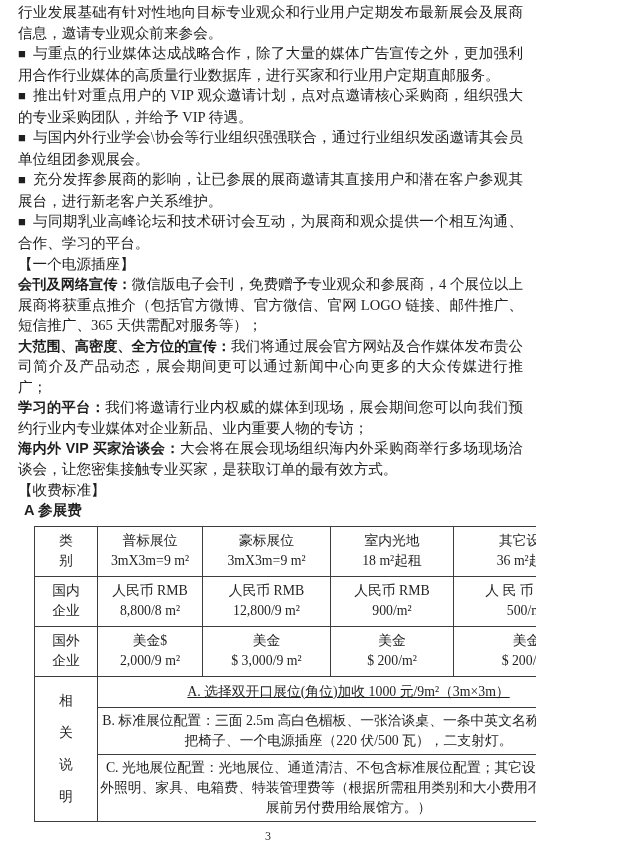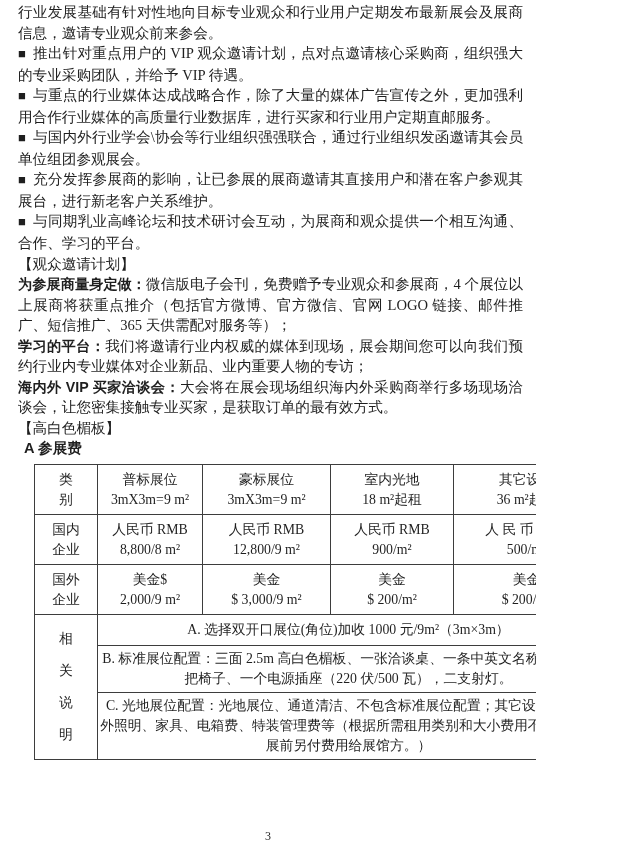--- a/index.html
+++ b/index.html
@@ -61,21 +61,21 @@
     padding: 3px 2px;
     color: #1f1f1f;
     overflow: hidden;
   }
   table.fee tr.price-row td { height: 43px; }
   td.note {
     text-align: left;
     line-height: 18.8px;
     padding: 2px 7px;
   }
-  td.note-a { height: 24px; }
+  td.note-a { height: 24px; text-decoration: underline; }
   td.vlabel-cell { padding: 0; }
   .vlabel-char {
     height: 32px;
     line-height: 32px;
     text-align: center;
   }
   .page-number {
     position: absolute;
     left: 0;
     right: 0;
@@ -86,33 +86,34 @@
   }
 </style>
 </head>
 <body>
 
 <div class="page">
   <div class="content">
 
     <p class="line">行业发展基础有针对性地向目标专业观众和行业用户定期发布最新展会及展商信息，邀请专业观众前来参会。</p>
 
+    <p class="line"><span class="bullet-glyph">■</span><span>与重点的行业媒体达成战略合作，除了大量的媒体广告宣传之外，更加强利用合作行业媒体的高质量行业数据库，进行买家和行业用户定期直邮服务。</span></p>
     <p class="line"><span class="bullet-glyph">■</span><span>推出针对重点用户的 VIP 观众邀请计划，点对点邀请核心采购商，组织强大的专业采购团队，并给予 VIP 待遇。</span></p>
-    <p class="line"><span class="bullet-glyph">■</span><span>与重点的行业媒体达成战略合作，除了大量的媒体广告宣传之外，更加强利用合作行业媒体的高质量行业数据库，进行买家和行业用户定期直邮服务。</span></p>
     <p class="line"><span class="bullet-glyph">■</span><span>与国内外行业学会\协会等行业组织强强联合，通过行业组织发函邀请其会员单位组团参观展会。</span></p>
     <p class="line"><span class="bullet-glyph">■</span><span>充分发挥参展商的影响，让已参展的展商邀请其直接用户和潜在客户参观其展台，进行新老客户关系维护。</span></p>
     <p class="line"><span class="bullet-glyph">■</span><span>与同期乳业高峰论坛和技术研讨会互动，为展商和观众提供一个相互沟通、合作、学习的平台。</span></p>
 
-    <p class="line red-heading">【观众邀请计划】</p>
-
-    <p class="line"><span class="lead">为参展商量身定做：</span><span>微信版电子会刊，免费赠予专业观众和参展商，4 个展位以上展商将获重点推介（包括官方微博、官方微信、官网 LOGO 链接、邮件推广、短信推广、365 天供需配对服务等）；</span></p>
+    <p class="line red-heading">【一个电源插座】</p>
+
+    <p class="line"><span class="lead">会刊及网络宣传：</span><span>微信版电子会刊，免费赠予专业观众和参展商，4 个展位以上展商将获重点推介（包括官方微博、官方微信、官网 LOGO 链接、邮件推广、短信推广、365 天供需配对服务等）；</span></p>
+    <p class="line"><span class="lead">大范围、高密度、全方位的宣传：</span><span>我们将通过展会官方网站及合作媒体发布贵公司简介及产品动态，展会期间更可以通过新闻中心向更多的大众传媒进行推广；</span></p>
     <p class="line"><span class="lead">学习的平台：</span><span>我们将邀请行业内权威的媒体到现场，展会期间您可以向我们预约行业内专业媒体对企业新品、业内重要人物的专访；</span></p>
     <p class="line"><span class="lead">海内外 VIP 买家洽谈会：</span><span>大会将在展会现场组织海内外采购商举行多场现场洽谈会，让您密集接触专业买家，是获取订单的最有效方式。</span></p>
 
-    <p class="line red-heading">【高白色楣板】</p>
+    <p class="line red-heading">【收费标准】</p>
     <p class="line subhead">A 参展费</p>
 
     <table class="fee">
       <colgroup>
         <col style="width:63px">
         <col style="width:105px">
         <col style="width:128px">
         <col style="width:123px">
         <col style="width:146px">
       </colgroup>

